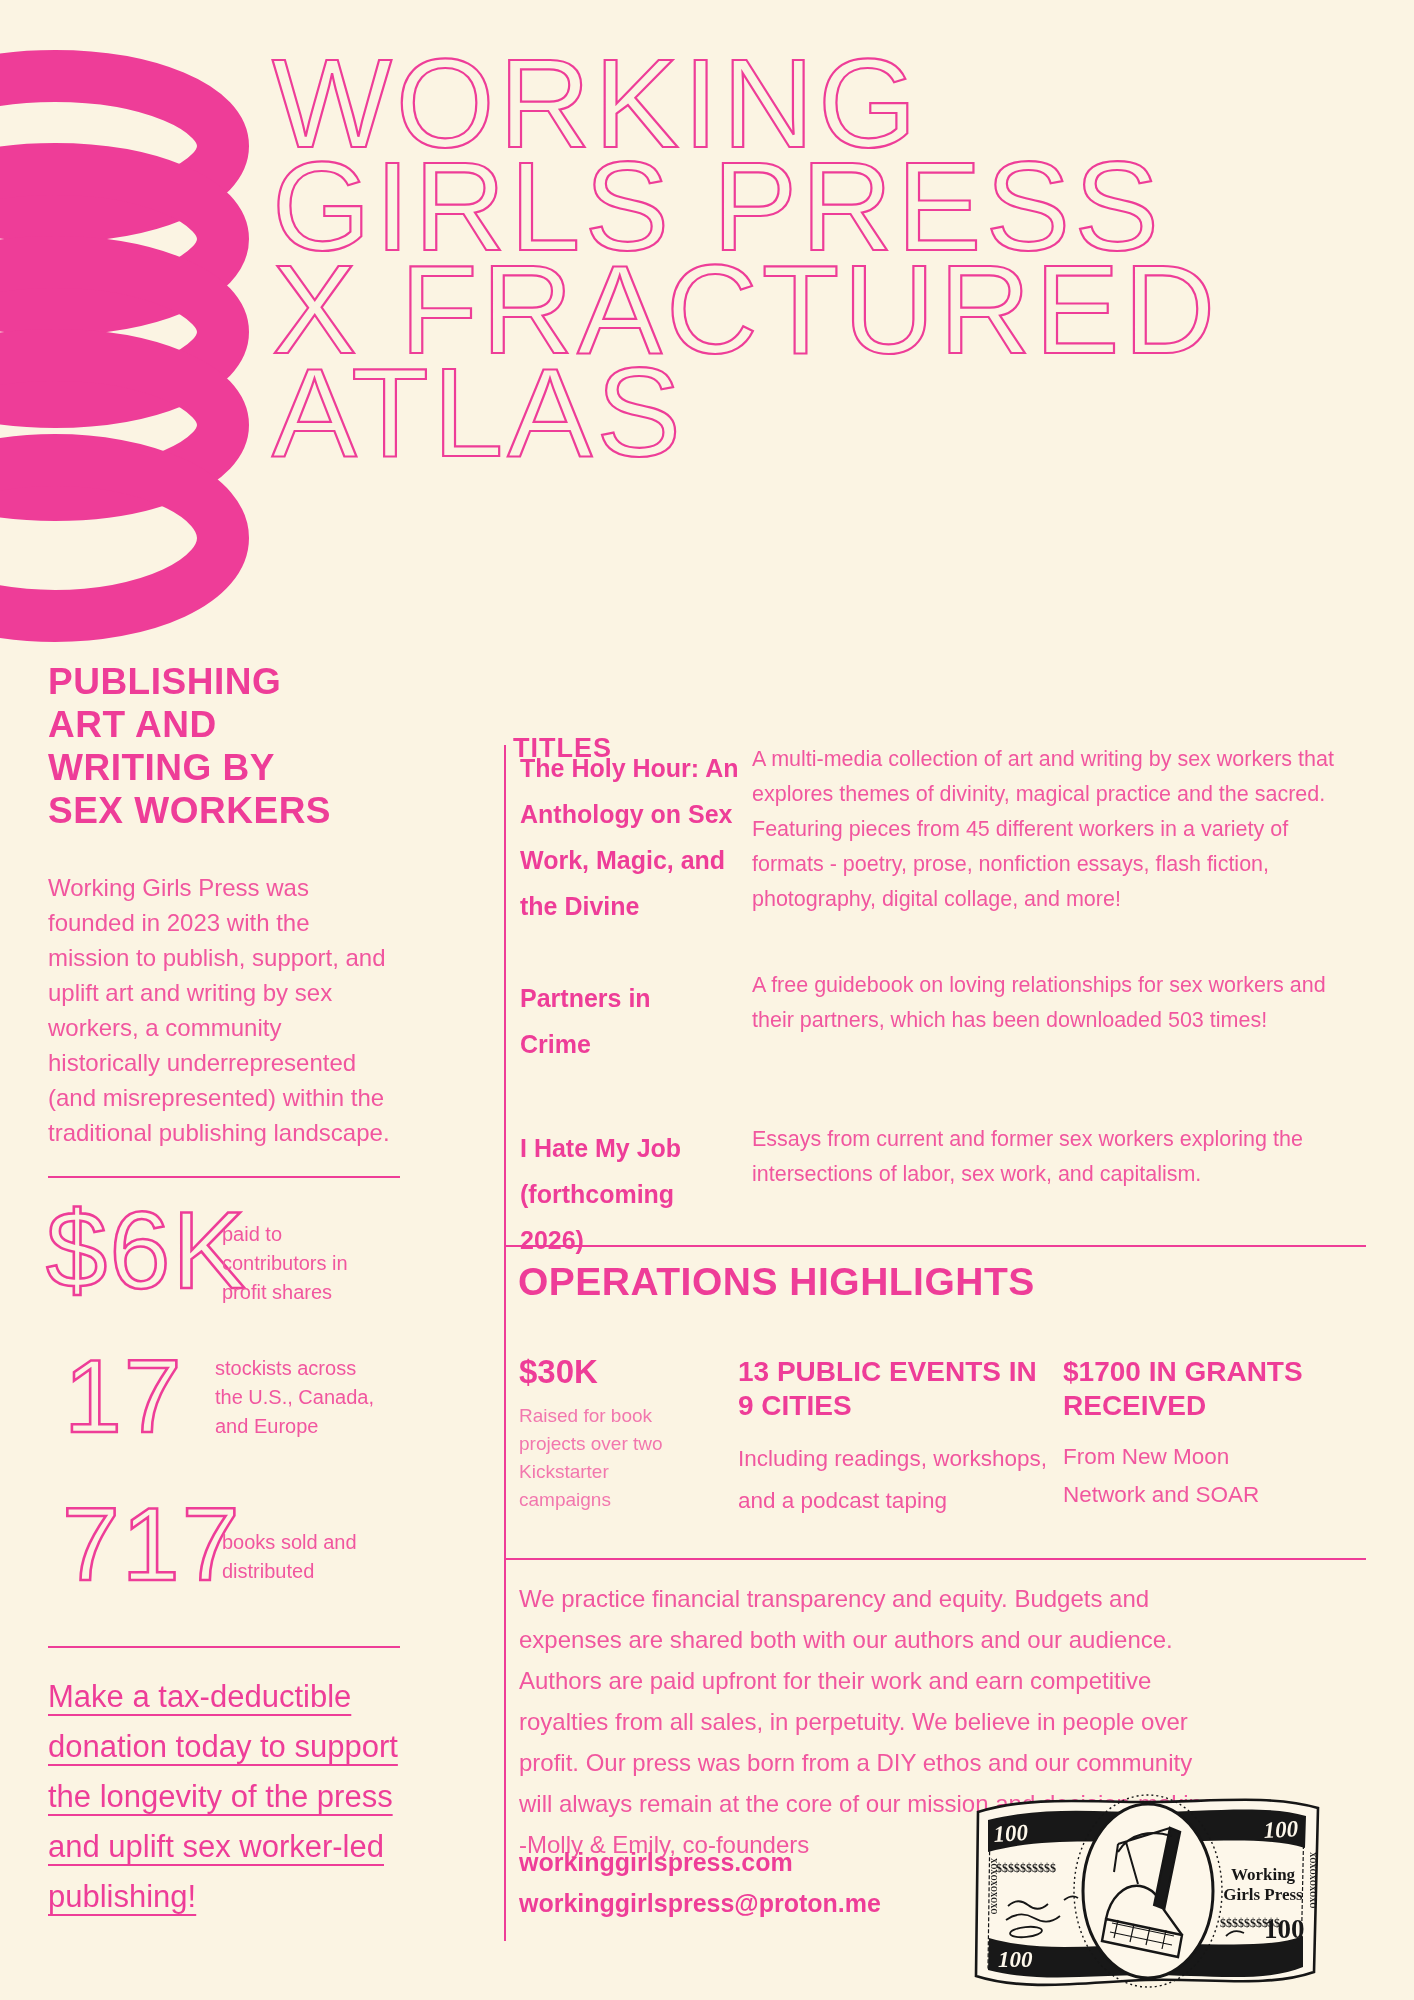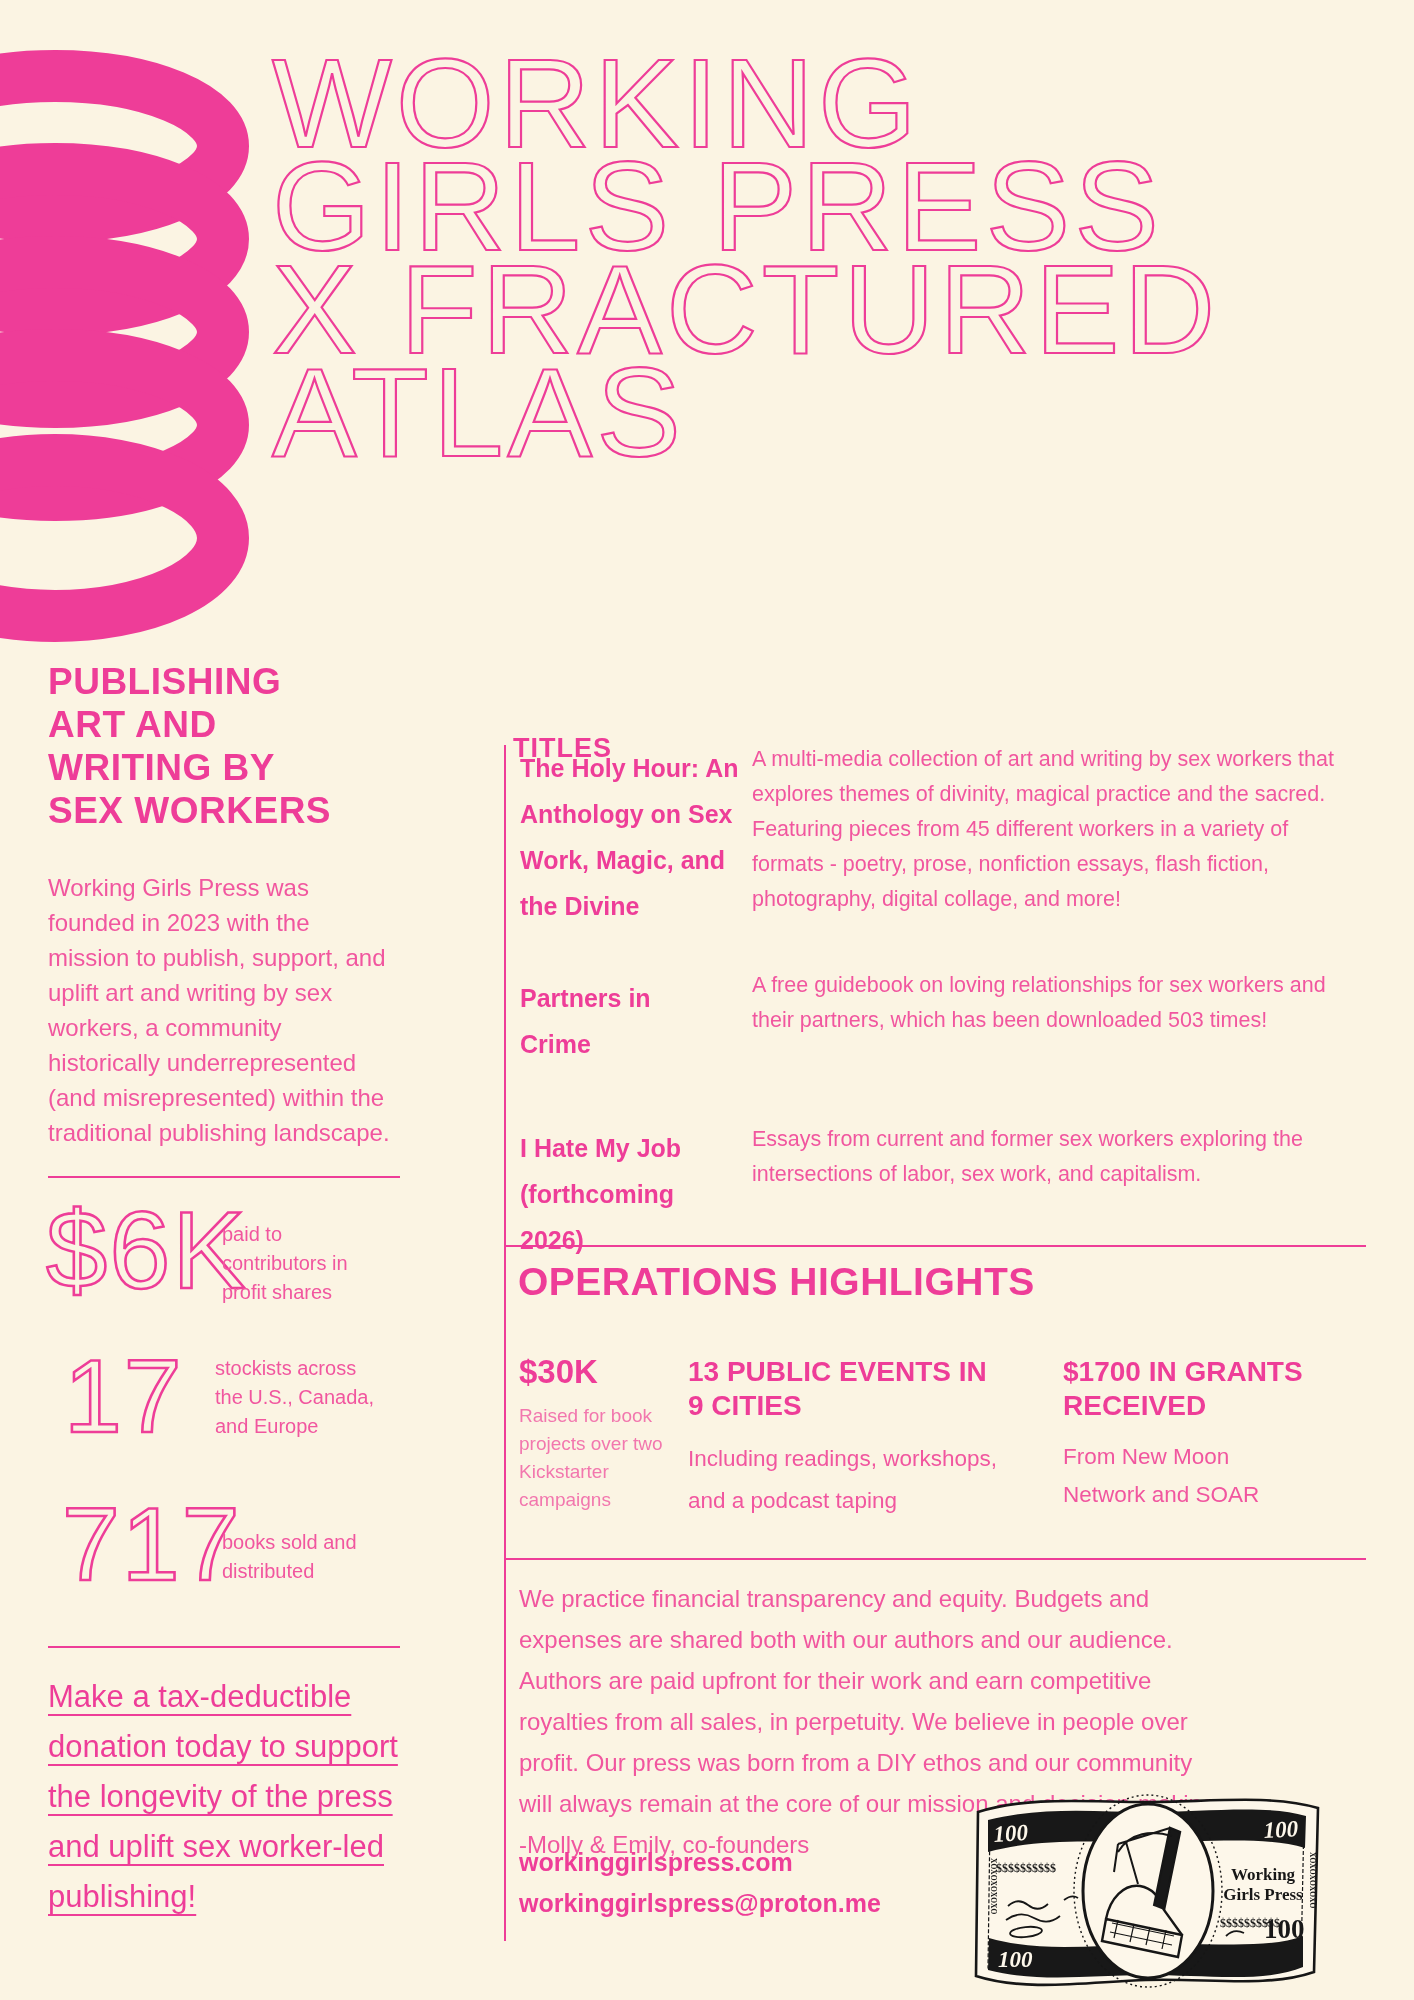--- a/index.html
+++ b/index.html
@@ -108,21 +108,21 @@
   <div class="book-desc" style="left:752px;top:1122px;">Essays from current and former sex workers exploring the intersections of labor, sex work, and capitalism.</div>
 
   <div class="rule rule-h" style="left:504px;top:1245px;width:862px;"></div>
   <div class="ops-heading">OPERATIONS HIGHLIGHTS</div>
 
   <div class="hl-col" style="left:519px;width:175px;">
     <div class="hl-stat money">$30K</div>
     <div class="hl-detail small" style="width:158px;">Raised for book projects over two Kickstarter campaigns</div>
   </div>
 
-  <div class="hl-col" style="left:688px;width:330px;">
+  <div class="hl-col" style="left:738px;width:330px;">
     <div class="hl-stat" style="width:320px;">13 PUBLIC EVENTS IN 9 CITIES</div>
     <div class="hl-detail" style="width:322px;">Including readings, workshops, and a podcast taping</div>
   </div>
 
   <div class="hl-col" style="left:1063px;width:305px;">
     <div class="hl-stat" style="width:300px;">$1700 IN GRANTS RECEIVED</div>
     <div class="hl-detail" style="width:240px;line-height:38px;">From New Moon Network and SOAR</div>
   </div>
 
   <div class="rule rule-h" style="left:504px;top:1558px;width:862px;"></div>

